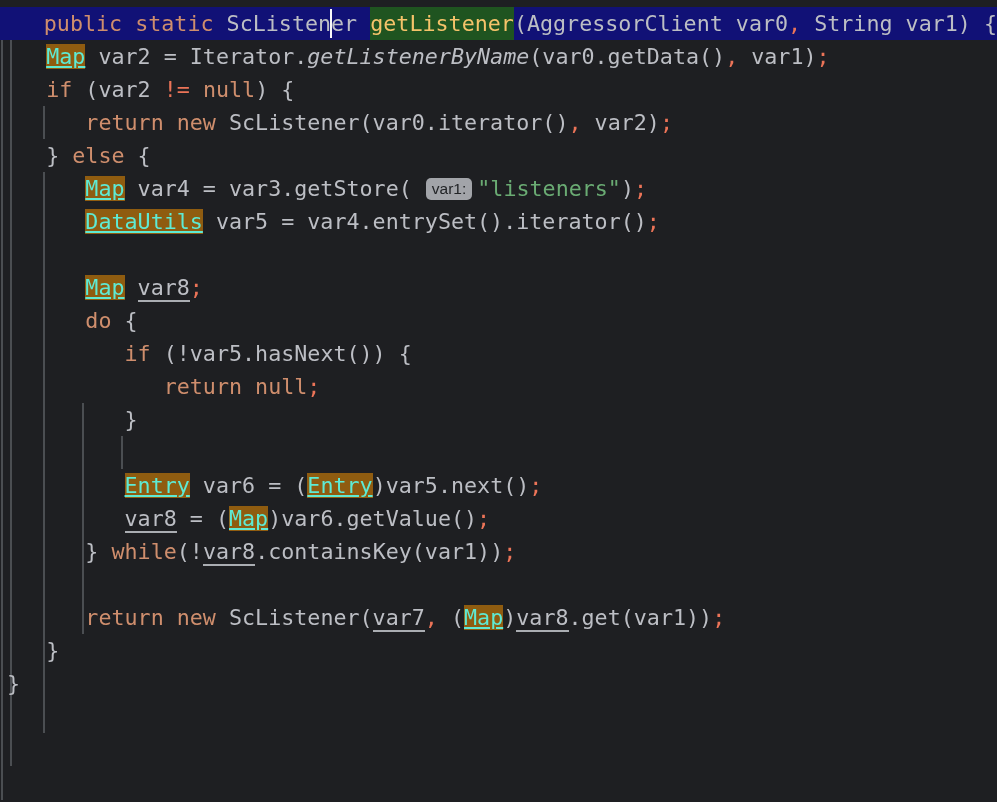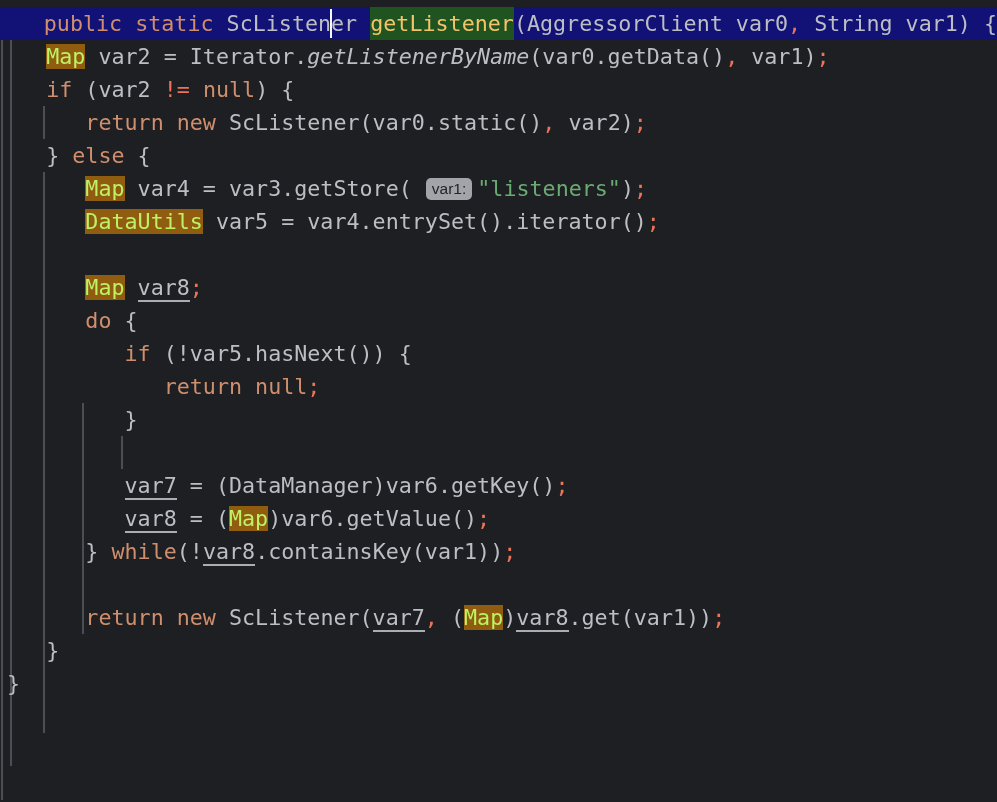--- a/index.html
+++ b/index.html
@@ -23,21 +23,21 @@
   .line.selected{background:var(--selBg);text-align:right;}
   .tok-d{color:var(--fg);}
   .tok-k{color:var(--kw);}
   .tok-p{color:var(--punct);}
   .tok-s{color:var(--str);}
   .tok-i{color:var(--fg);font-style:italic;}
   .tok-m{
     color:var(--methodFg);background:var(--methodBg);
     display:inline-block;height:33px;line-height:33px;vertical-align:top;
   }
-  .tok-h{background:var(--occurBg);color:#bef264;}
+  .tok-h{background:var(--occurBg);color:#5eead4;text-decoration:underline;}
   .tok-u{border-bottom:2px solid var(--underline);}
   .tok-t{
     background:var(--hintBg);color:var(--hintFg);
     font-family:"Liberation Sans","DejaVu Sans",sans-serif;
     font-size:15.5px;border-radius:5px;padding:2px 6px 3px 6px;
     margin:0 5px 9px 1px;vertical-align:2px;
   }
   .caret{
     position:absolute;top:2px;width:2px;height:29px;background:#f8f8f8;
   }
@@ -51,32 +51,32 @@
     <div class="guide" style="left:10px;top:40px;height:726px;"></div>
     <div class="guide" style="left:43px;top:106px;height:33px;"></div>
     <div class="guide" style="left:43px;top:172px;height:561px;"></div>
     <div class="guide" style="left:82px;top:403px;height:231px;"></div>
     <div class="guide" style="left:121px;top:436px;height:33px;"></div>
   </div>
   <div class="lines" id="lines">
       <div class="line selected"><span class="tok-k">public static </span><span class="tok-d">ScListener </span><span class="tok-m">getListener</span><span class="tok-d">(AggressorClient var0</span><span class="tok-p">,</span><span class="tok-d"> String var1) {</span><div class="caret" style="left: 330px;"></div></div>
       <div class="line"><span class="tok-d">   </span><span class="tok-h">Map</span><span class="tok-d"> var2 = Iterator.</span><span class="tok-i">getListenerByName</span><span class="tok-d">(var0.getData()</span><span class="tok-p">,</span><span class="tok-d"> var1)</span><span class="tok-p">;</span></div>
       <div class="line"><span class="tok-d">   </span><span class="tok-k">if</span><span class="tok-d"> (var2 </span><span class="tok-p">!=</span><span class="tok-d"> </span><span class="tok-k">null</span><span class="tok-d">) {</span></div>
-      <div class="line"><span class="tok-d">      </span><span class="tok-k">return</span><span class="tok-d"> </span><span class="tok-k">new</span><span class="tok-d"> ScListener(var0.static()</span><span class="tok-p">,</span><span class="tok-d"> var2)</span><span class="tok-p">;</span></div>
+      <div class="line"><span class="tok-d">      </span><span class="tok-k">return</span><span class="tok-d"> </span><span class="tok-k">new</span><span class="tok-d"> ScListener(var0.iterator()</span><span class="tok-p">,</span><span class="tok-d"> var2)</span><span class="tok-p">;</span></div>
       <div class="line"><span class="tok-d">   } </span><span class="tok-k">else</span><span class="tok-d"> {</span></div>
       <div class="line"><span class="tok-d">      </span><span class="tok-h">Map</span><span class="tok-d"> var4 = var3.getStore( </span><span class="tok-t">var1:</span><span class="tok-s">"listeners"</span><span class="tok-d">)</span><span class="tok-p">;</span></div>
       <div class="line"><span class="tok-d">      </span><span class="tok-h">DataUtils</span><span class="tok-d"> var5 = var4.entrySet().iterator()</span><span class="tok-p">;</span></div>
       <div class="line"></div>
       <div class="line"><span class="tok-d">      </span><span class="tok-h">Map</span><span class="tok-d"> </span><span class="tok-u">var8</span><span class="tok-p">;</span></div>
       <div class="line"><span class="tok-d">      </span><span class="tok-k">do</span><span class="tok-d"> {</span></div>
       <div class="line"><span class="tok-d">         </span><span class="tok-k">if</span><span class="tok-d"> (!var5.hasNext()) {</span></div>
       <div class="line"><span class="tok-d">            </span><span class="tok-k">return</span><span class="tok-d"> </span><span class="tok-k">null</span><span class="tok-p">;</span></div>
       <div class="line"><span class="tok-d">         }</span></div>
       <div class="line"></div>
-      <div class="line"><span class="tok-d">         </span><span class="tok-u">var7</span><span class="tok-d"> = (DataManager)var6.getKey()</span><span class="tok-p">;</span></div>
+      <div class="line"><span class="tok-d">         </span><span class="tok-h">Entry</span><span class="tok-d"> var6 = (</span><span class="tok-h">Entry</span><span class="tok-d">)var5.next()</span><span class="tok-p">;</span></div>
       <div class="line"><span class="tok-d">         </span><span class="tok-u">var8</span><span class="tok-d"> = (</span><span class="tok-h">Map</span><span class="tok-d">)var6.getValue()</span><span class="tok-p">;</span></div>
       <div class="line"><span class="tok-d">      } </span><span class="tok-k">while</span><span class="tok-d">(!</span><span class="tok-u">var8</span><span class="tok-d">.containsKey(var1))</span><span class="tok-p">;</span></div>
       <div class="line"></div>
       <div class="line"><span class="tok-d">      </span><span class="tok-k">return</span><span class="tok-d"> </span><span class="tok-k">new</span><span class="tok-d"> ScListener(</span><span class="tok-u">var7</span><span class="tok-p">,</span><span class="tok-d"> (</span><span class="tok-h">Map</span><span class="tok-d">)</span><span class="tok-u">var8</span><span class="tok-d">.get(var1))</span><span class="tok-p">;</span></div>
       <div class="line"><span class="tok-d">   }</span></div>
       <div class="line"><span class="tok-d">}</span></div>
     </div>
 </div>
 
 </body></html>

